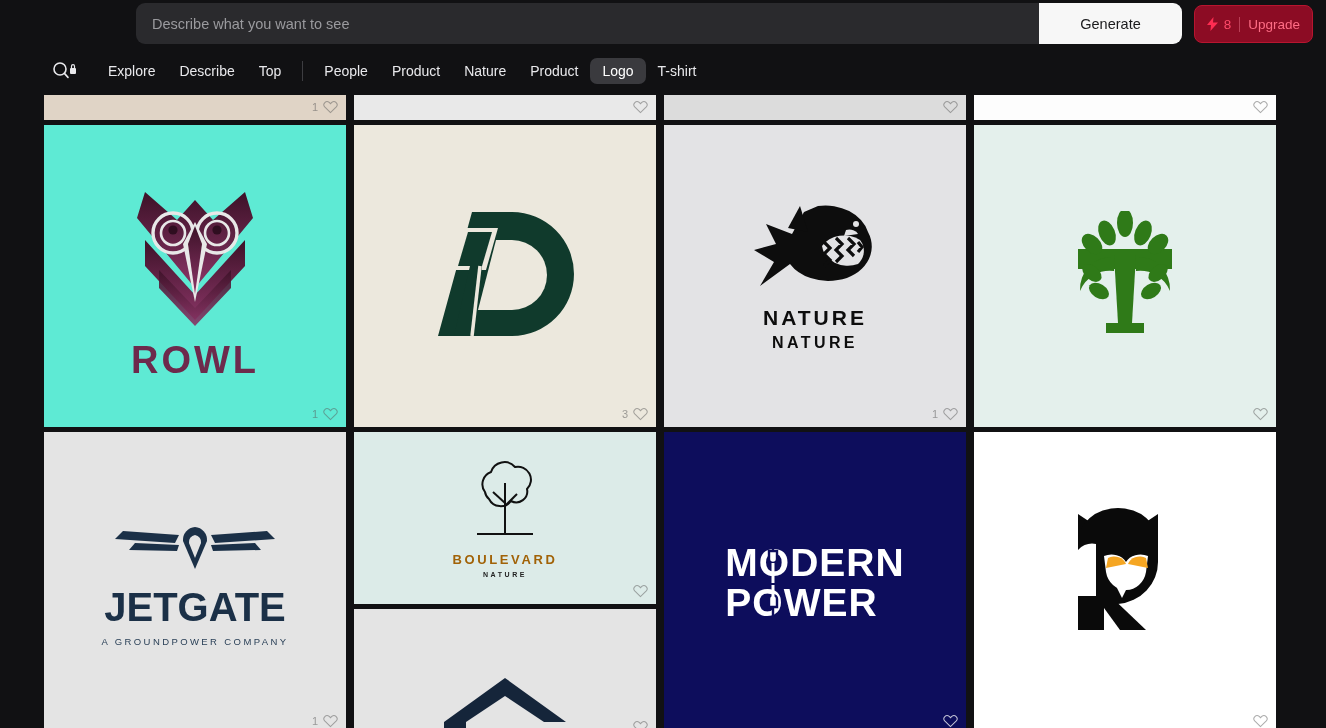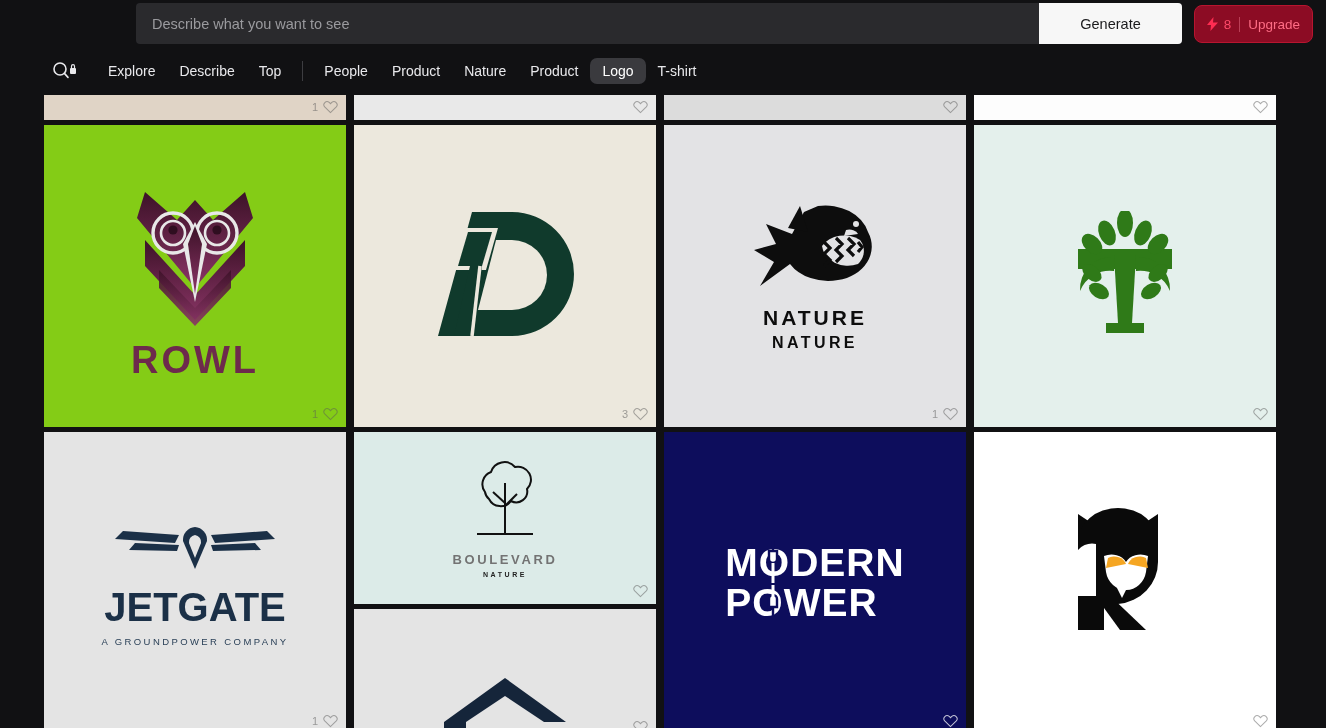--- a/index.html
+++ b/index.html
@@ -13,21 +13,21 @@
 
   
   .topbar {
     position:absolute; top:0; left:0; width:1326px; height:47px;
     background:#111113;
   }
   .prompt-wrap {
     position:absolute; left:136px; top:3px;
     width:1046px; height:41px;
     background:#2a2a2d;
-    border-radius:4px;
+    border-radius:9px;
     display:flex; align-items:stretch;
     overflow:hidden;
   }
   .prompt-input {
     flex:1 1 auto;
     background:transparent;
     border:none; outline:none;
     color:#e8e8ea;
     font-family:"Liberation Sans", sans-serif;
     font-size:14.5px;
@@ -160,21 +160,21 @@
 
       <div class="tile h-cut" style="background:#e0d4c6">
         <div class="meta">
           <span class="cnt">1</span>
           <svg class="heart" viewBox="0 0 16 15">
             <path d="M8 13.5 L1.8 7.4 a3.4 3.4 0 0 1 4.8-4.8 L8 4 l1.4-1.4 a3.4 3.4 0 0 1 4.8 4.8 Z" fill="none" stroke="rgba(90,90,90,.5)" stroke-width="1.1"></path>
           </svg>
         </div>
       </div>
 
-      <div class="tile h-full" style="background:#84cc16">
+      <div class="tile h-full" style="background:#5eead4">
         <div class="art">
           <svg width="160" height="175" viewBox="0 0 160 175">
             <defs>
               <linearGradient id="rowlg" x1="0" y1="0" x2="0" y2="1">
                 <stop offset="0%" stop-color="#3d1228"></stop>
                 <stop offset="100%" stop-color="#8a3566"></stop>
               </linearGradient>
             </defs>
             <path d="M80 118 L22 48 L30 22 L62 50 L80 30 L98 50 L130 22 L138 48 Z" fill="url(#rowlg)"></path>
             <path d="M30 70 L80 125 L130 70 L130 96 L80 150 L30 96 Z" fill="url(#rowlg)"></path>
@@ -252,21 +252,21 @@
 
       <div class="tile h-short" style="background:#dcebe8">
         <div class="art">
           <svg width="100" height="90" viewBox="0 0 100 90">
             <path d="M30 34 a13 13 0 0 1 6 -20 a14 14 0 0 1 24 -5 a13 13 0 0 1 12 22 a11 11 0 0 1 -16 12 a13 13 0 0 1 -22 -2 a11 11 0 0 1 -4 -7 Z" fill="none" stroke="#111" stroke-width="2"></path>
             <line x1="50" y1="25" x2="50" y2="76" stroke="#111" stroke-width="2"></line>
             <line x1="50" y1="45" x2="38" y2="34" stroke="#111" stroke-width="2"></line>
             <line x1="50" y1="48" x2="62" y2="36" stroke="#111" stroke-width="2"></line>
             <line x1="22" y1="76" x2="78" y2="76" stroke="#111" stroke-width="2"></line>
           </svg>
-          <div class="word" style="color:#737373;font-size:13px;letter-spacing:2.6px;margin-top:4px;font-weight:700;">BOULEVARD</div>
+          <div class="word" style="color:#a16207;font-size:13px;letter-spacing:2.6px;margin-top:4px;font-weight:700;">BOULEVARD</div>
           <div style="color:#222;font-size:7px;letter-spacing:2.6px;margin-top:4px;font-weight:700;">NATURE</div>
         </div>
         <div class="meta">
           <span class="cnt"></span>
           <svg class="heart" viewBox="0 0 16 15">
             <path d="M8 13.5 L1.8 7.4 a3.4 3.4 0 0 1 4.8-4.8 L8 4 l1.4-1.4 a3.4 3.4 0 0 1 4.8 4.8 Z" fill="none" stroke="rgba(90,90,90,.5)" stroke-width="1.1"></path>
           </svg>
         </div>
       </div>
 

